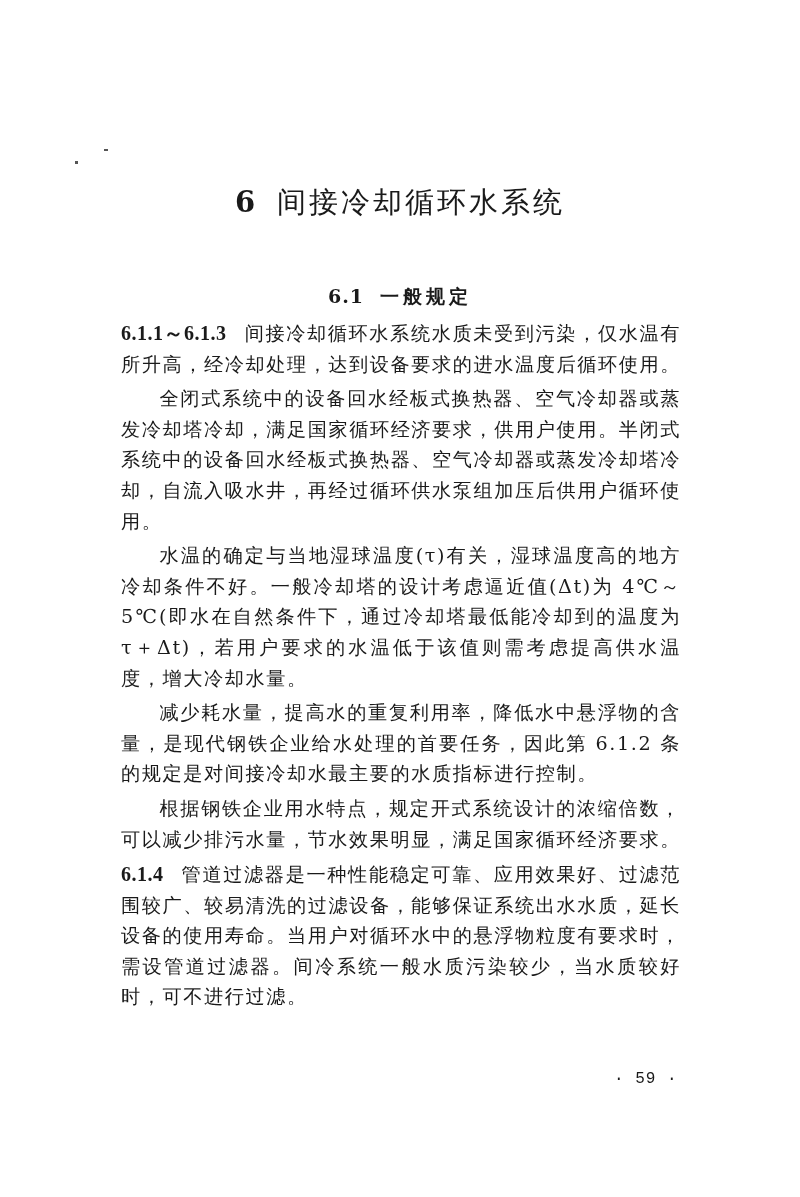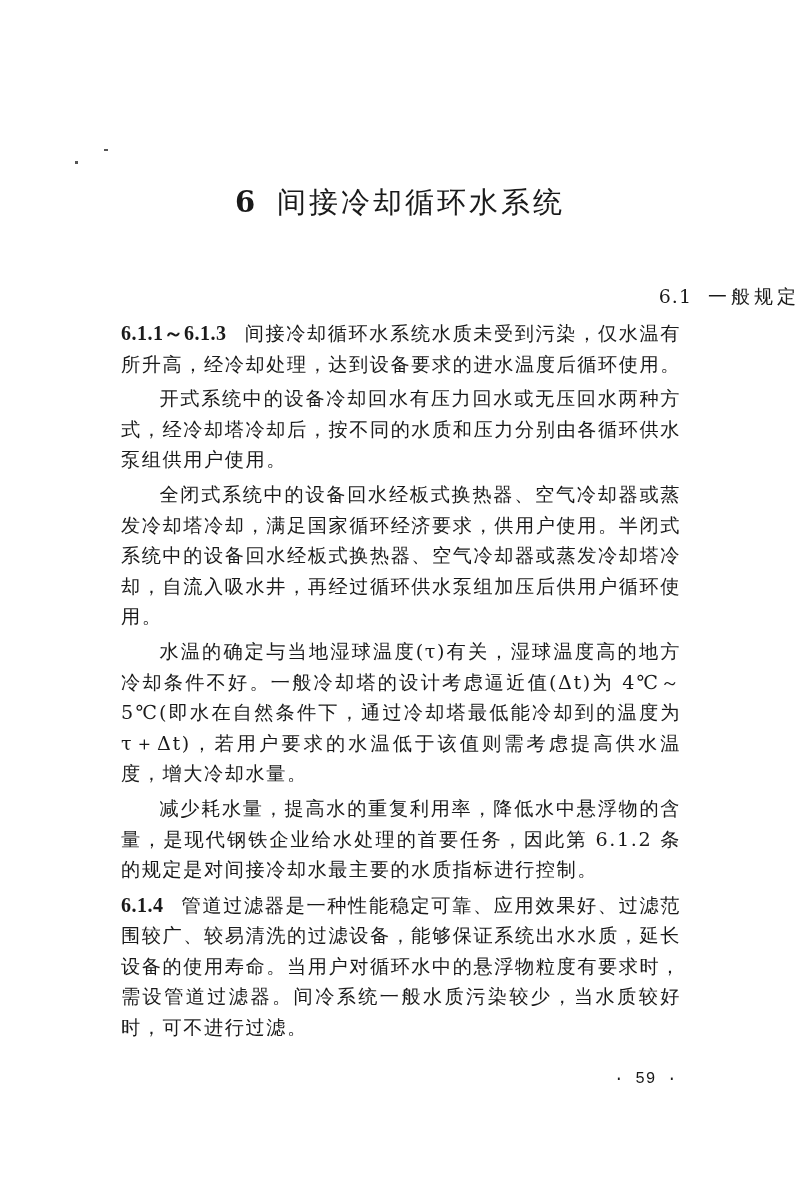--- a/index.html
+++ b/index.html
@@ -38,23 +38,23 @@
     .chapter-title .num {
       font-weight: bold;
       margin-right: 22px;
       letter-spacing: 0;
     }
     .section-title {
       position: absolute;
       left: 0;
       width: 800px;
       top: 268px;
-      text-align: right;
+      text-align: center;
       font-size: 19px;
-      font-weight: normal;
+      font-weight: bold;
       letter-spacing: 4px;
     }
     .section-title .num {
       margin-right: 16px;
       letter-spacing: 1px;
     }
     .body-text {
       position: absolute;
       left: 117px;
       top: 314px;
@@ -101,30 +101,30 @@
 
   <h2 class="section-title">
     <span class="num">6.1</span><span>一般规定</span>
   </h2>
 
   <div class="body-text">
     <p class="para noindent">
       <span class="clause-num">6.1.1～6.1.3</span><span>间接冷却循环水系统水质未受到污染，仅水温有所升高，经冷却处理，达到设备要求的进水温度后循环使用。</span>
     </p>
     <p class="para">
-      <span>开式系统中的设备冷却回水有压力回水或无压回水两种方式，经冷却塔冷却后，按不同的水质和压力分别由各循环供水泵组供用户使用。</span>
-    </p>
-    <p class="para">
       <span>全闭式系统中的设备回水经板式换热器、空气冷却器或蒸发冷却塔冷却，满足国家循环经济要求，供用户使用。半闭式系统中的设备回水经板式换热器、空气冷却器或蒸发冷却塔冷却，自流入吸水井，再经过循环供水泵组加压后供用户循环使用。</span>
     </p>
     <p class="para">
       <span>水温的确定与当地湿球温度(τ)有关，湿球温度高的地方冷却条件不好。一般冷却塔的设计考虑逼近值(Δt)为 4℃～5℃(即水在自然条件下，通过冷却塔最低能冷却到的温度为 τ＋Δt)，若用户要求的水温低于该值则需考虑提高供水温度，增大冷却水量。</span>
     </p>
     <p class="para">
       <span>减少耗水量，提高水的重复利用率，降低水中悬浮物的含量，是现代钢铁企业给水处理的首要任务，因此第 6.1.2 条的规定是对间接冷却水最主要的水质指标进行控制。</span>
+    </p>
+    <p class="para">
+      <span>根据钢铁企业用水特点，规定开式系统设计的浓缩倍数，可以减少排污水量，节水效果明显，满足国家循环经济要求。</span>
     </p>
     <p class="para noindent">
       <span class="clause-num">6.1.4</span><span>管道过滤器是一种性能稳定可靠、应用效果好、过滤范围较广、较易清洗的过滤设备，能够保证系统出水水质，延长设备的使用寿命。当用户对循环水中的悬浮物粒度有要求时，需设管道过滤器。间冷系统一般水质污染较少，当水质较好时，可不进行过滤。</span>
     </p>
   </div>
 
   <div class="page-number">· 59 ·</div>
 
 </div>
 

